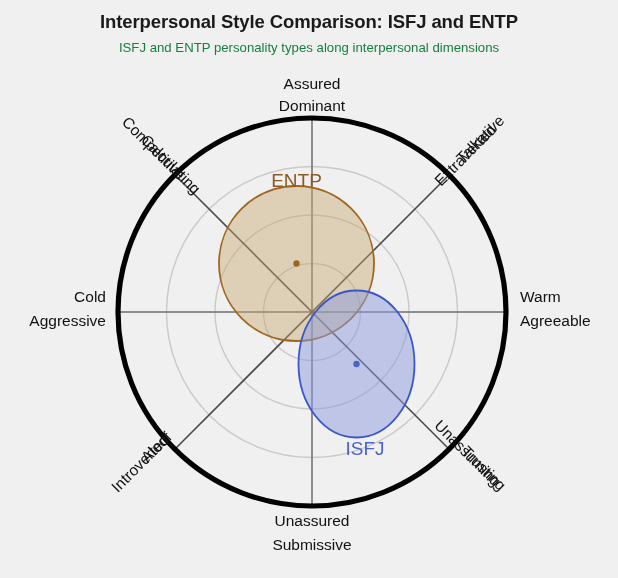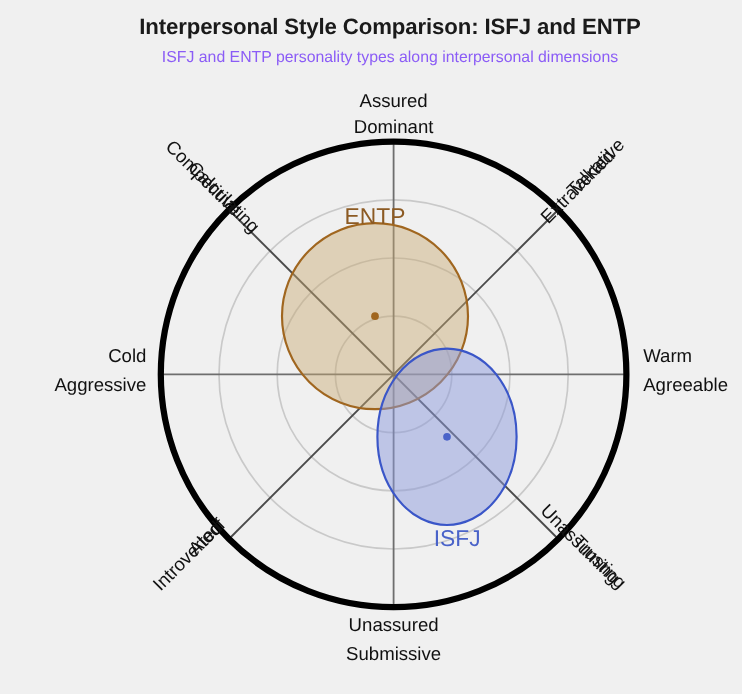--- a/index.html
+++ b/index.html
@@ -9,21 +9,21 @@
   body {
     width: 618px;
     height: 578px;
     background: #f0f0f0;
     font-family: "Liberation Sans", sans-serif;
     overflow: hidden;
     position: relative;
   }
   #chart-root {
     position: absolute;
-    left: 16px; top: 0;
+    left: 0; top: 0;
     width: 568px;
     height: 578px;
   }
   .header {
     position: absolute;
     left: 0;
     top: 0;
     width: 618px;
     text-align: center;
     pointer-events: none;
@@ -34,21 +34,21 @@
     font-size: 18.5px;
     font-weight: bold;
     color: #1a1a1a;
     letter-spacing: -0.1px;
   }
   .chart-subtitle {
     margin: 0;
     padding-top: 7px;
     font-size: 13.2px;
     font-weight: normal;
-    color: #8b5cf6;
+    color: #15803d;
   }
   svg.plot {
     position: absolute;
     left: 0;
     top: 0;
     display: block;
   }
   .axis-label {
     font-family: "Liberation Sans", sans-serif;
     font-size: 15.5px;

